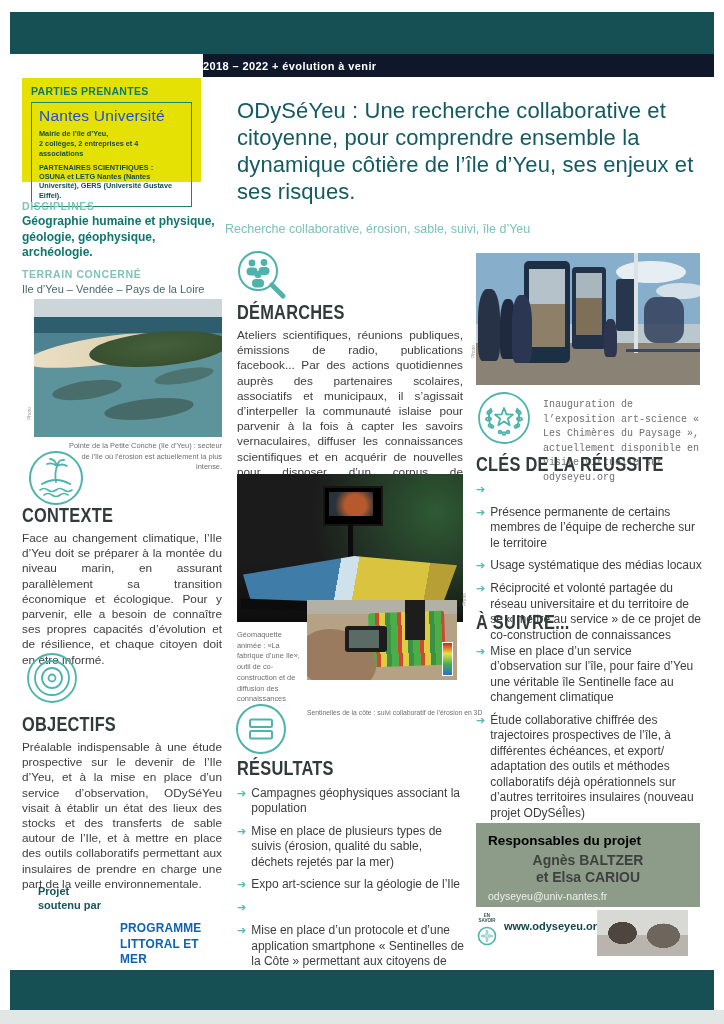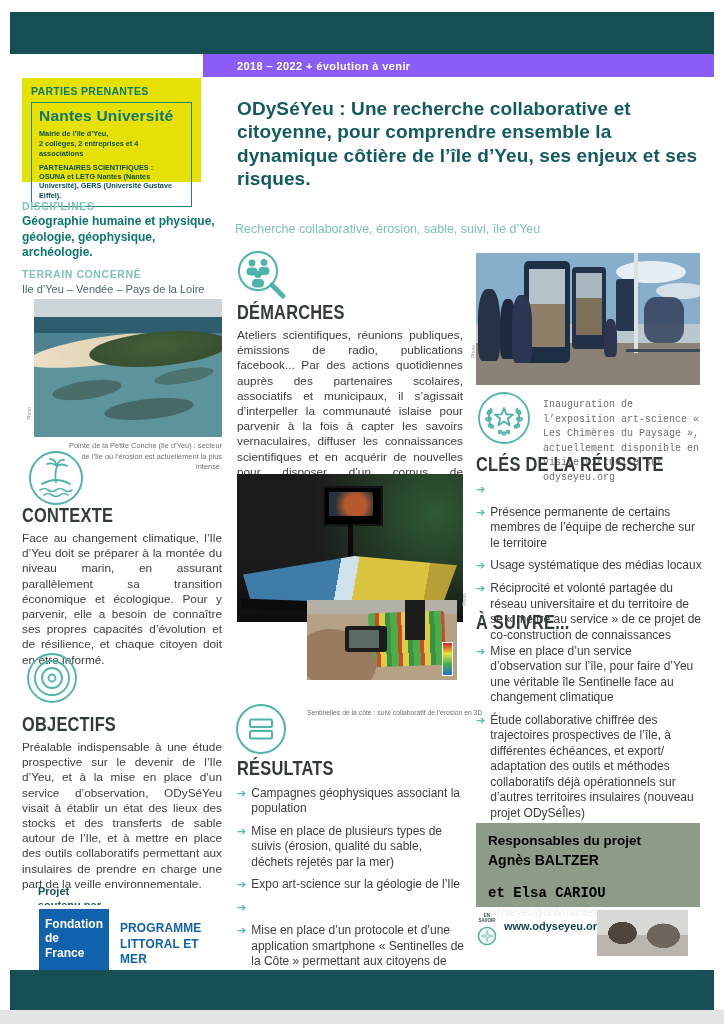--- a/index.html
+++ b/index.html
@@ -2,52 +2,52 @@
 <html lang="fr"><head>
 <meta charset="utf-8">
 <style>
   html,body{margin:0;padding:0;background:#f2f2f2;}
   .page{position:relative;width:724px;height:1024px;background:#ffffff;
         font-family:"Liberation Sans",sans-serif;overflow:hidden;}
   .abs{position:absolute;}
 
   
   .topbar{left:10px;top:12px;width:704px;height:42px;background:#175054;}
-  .band{left:203px;top:54px;width:511px;height:23px;background:#8b5cf6;
+  .band{left:203px;top:54px;width:511px;height:23px;background:#0f172a;
         color:#fff;font-weight:bold;font-size:11px;letter-spacing:.4px;
-        display:flex;align-items:center;padding-left:34px;box-sizing:border-box;}
+        display:flex;align-items:center;box-sizing:border-box;}
   .bottombar{left:10px;top:970px;width:704px;height:40px;background:#175054;}
   .bottomstrip{left:0;top:1010px;width:724px;height:14px;background:#e2e6e5;}
 
   
   .yellowbox{left:22px;top:78px;width:179px;height:104px;background:#e6e104;
              box-sizing:border-box;padding:7px 9px;}
   .yb-label{color:#0c7a6d;font-weight:bold;font-size:10.5px;letter-spacing:.3px;}
   .yb-inner{margin-top:5px;border:1.5px solid #1d8273;padding:4px 7px 5px;}
-  .yb-name{color:#0f766e;font-weight:bold;font-size:15.5px;letter-spacing:.2px;}
+  .yb-name{color:#1d4ed8;font-weight:normal;font-size:15.5px;letter-spacing:.2px;}
   .yb-small{color:#124d50;font-size:7.3px;line-height:1.35;font-weight:bold;margin-top:3px;}
   .yb-plabel{color:#124d50;font-size:7.3px;font-weight:bold;margin-top:4px;}
   .yb-partners{color:#124d50;font-size:7.3px;line-height:1.35;font-weight:bold;}
 
   
   .lbl{font-size:10.5px;font-weight:bold;color:#80c3ba;letter-spacing:.6px;}
   .disc-text{font-size:12px;font-weight:bold;color:#0f766e;line-height:1.3;}
   .terr-text{font-size:11px;color:#47686c;line-height:1.3;}
 
   
   .h-cond{font-weight:bold;color:#313b3a;font-size:21px;letter-spacing:.3px;
           transform:scaleX(.78);transform-origin:left center;white-space:nowrap;}
 
   .body{font-size:11.8px;line-height:1.29;color:#3d3d3d;text-align:justify;}
   .cap{font-size:7.4px;color:#6e6e6e;line-height:1.45;}
   .credit{font-size:5px;color:#9a9a9a;transform:rotate(-90deg);
           transform-origin:left top;white-space:nowrap;}
 
   
-  .title{color:#135a61;font-size:19px;font-weight:bold;line-height:1.23;letter-spacing:.1px;}
+  .title{color:#135a61;font-size:22px;font-weight:normal;line-height:1.23;letter-spacing:.1px;}
   .subtitle{color:#7ac2ba;font-size:12.5px;}
 
   
   .bullet-item{display:flex;gap:5px;margin-bottom:7px;color:#3d3d3d;
                font-size:12px;line-height:1.29;}
   .bullet-item .arrow{color:#56b9ae;font-size:11px;line-height:1.45;flex:0 0 auto;}
 
   
   .photo{overflow:hidden;}
   .aerial{background:linear-gradient(180deg,#ccd6d9 0 13%,#2e5d6e 13% 25%,#4f8290 25% 38%,#5d949b 38% 100%);}
@@ -63,21 +63,21 @@
   
   .soutien{color:#14565c;font-weight:bold;font-size:11px;line-height:1.25;}
   .fdf{background:#1061ae;border:4px solid #fff;box-sizing:border-box;
        color:#fff;font-weight:bold;font-size:12px;line-height:1.2;padding:8px 6px;}
   .programme{color:#1061ae;font-weight:bold;font-size:13.5px;line-height:1.15;
              letter-spacing:.2px;transform:scaleX(.88);transform-origin:left top;}
 
   
   .sage{background:#8c9c88;box-sizing:border-box;padding:10px 12px;}
   .sage .rlabel{color:#000000;font-weight:bold;font-size:13.5px;}
-  .sage .rname{color:#000000;font-weight:bold;font-size:14px;line-height:1.22;margin-top:4px;}
+  .sage .rname{color:#404040;font-weight:bold;font-size:14px;line-height:1.22;margin-top:4px;text-align:center;}
   .sage .remail{color:#e9efe8;font-size:10.5px;margin-top:4px;}
   .website{color:#14454a;font-weight:bold;font-size:11px;}
   .savoir{font-size:4.5px;font-weight:bold;color:#33524f;line-height:1.2;text-align:center;}
 
   svg{display:block;}
 </style>
 </head>
 <body>
 
 <div class="page">
@@ -133,29 +133,24 @@
         <circle cx="26" cy="26" r="17"></circle>
         <circle cx="26" cy="26" r="10"></circle>
       <circle cx="26" cy="26" r="3.5"></circle>
     </svg>
   </div>
 
   <div class="abs h-cond" style="left:22px;top:712px;">OBJECTIFS</div>
   <div class="abs body" style="left:22px;top:740px;width:200px;">Préalable indispensable à une étude prospective sur le devenir de l’Ile d’Yeu, et à la mise en place d’un service d’observation, ODySéYeu visait à établir un état des lieux des stocks et des transferts de sable autour de l’Ile, et à mettre en place des outils collaboratifs permettant aux insulaires de prendre en charge une part de la veille environnementale.</div>
 
   <div class="abs soutien" style="left:38px;top:885px;width:72px;">Projet soutenu par</div>
-  <div class="abs fdf" style="left:35px;top:905px;width:78px;height:82px;">
-    <div>Fondation</div>
-    <div>de</div>
-    <div>France</div>
-  </div>
   <div class="abs programme" style="left:120px;top:920px;width:115px;">PROGRAMME LITTORAL ET MER</div>
 
   <div class="abs title" style="left:237px;top:97px;width:472px;">ODySéYeu : Une recherche collaborative et citoyenne, pour comprendre ensemble la dynamique côtière de l’île d’Yeu, ses enjeux et ses risques.</div>
-  <div class="abs subtitle" style="left:235px;top:222px;width:472px;">Recherche collaborative, érosion, sable, suivi, île d’Yeu</div>
+  <div class="abs subtitle" style="left:225px;top:222px;width:472px;">Recherche collaborative, érosion, sable, suivi, île d’Yeu</div>
 
   <div class="abs" style="left:233px;top:248px;">
     <svg width="56" height="56" viewBox="0 0 56 56" fill="none" stroke="#4db3ab" stroke-width="2">
       <circle cx="25" cy="23" r="19"></circle>
       <path d="M39 37 L50 48" stroke-width="5" stroke-linecap="round"></path>
       <g fill="#4db3ab" stroke="none">
         <circle cx="19" cy="15" r="3.4"></circle>
           <rect x="13.5" y="19.5" width="11" height="8" rx="4"></rect>
         <circle cx="31" cy="14.5" r="3.4"></circle>
           <rect x="25.5" y="19" width="11" height="8" rx="4"></rect>
@@ -171,20 +166,21 @@
   <div class="abs photo geom" style="left:237px;top:474px;width:226px;height:148px;">
     <div class="abs" style="left:86px;top:12px;width:56px;height:36px;background:#000;border:2px solid #151515;"></div>
     <div class="abs" style="left:92px;top:18px;width:44px;height:24px;background:radial-gradient(circle at 60% 55%,#b65a2e 0 35%,#27333a 70%);"></div>
     <div class="abs" style="left:111px;top:50px;width:5px;height:46px;background:#0a0a0a;"></div>
     <div class="abs" style="left:6px;top:82px;width:214px;height:58px;
                 clip-path:polygon(0 32%,52% 0,100% 16%,92% 96%,4% 82%);
                 background:linear-gradient(100deg,#3f7ca8 0 44%,#cfe2ec 44% 52%,#d9c33f 52% 84%,#b89f35 84%);"></div>
     <div class="abs" style="left:4px;top:128px;width:200px;height:10px;background:#0c0c0c;transform:rotate(2deg);"></div>
   </div>
 
+  <div class="abs cap" style="left:237px;top:630px;width:64px;">Géomaquette animée : «La fabrique d’une île», outil de co-construction et de diffusion des connaissances</div>
 
   <div class="abs photo senti" style="left:307px;top:600px;width:150px;height:80px;">
     <div class="abs" style="left:62px;top:12px;width:76px;height:54px;opacity:.9;border-radius:3px;transform:rotate(-2deg);
                 background:repeating-linear-gradient(90deg,#3faf3f 0 7px,#d23c28 7px 11px,#e0d33c 11px 17px,#2f8f3f 17px 22px);"></div>
     <div class="abs" style="left:98px;top:-4px;width:20px;height:44px;background:#1d1d1d;"></div>
     <div class="abs" style="left:-10px;top:30px;width:80px;height:60px;background:#9a7b5f;border-radius:50%;transform:rotate(18deg);"></div>
     <div class="abs" style="left:38px;top:26px;width:42px;height:26px;background:#1c1c1c;border-radius:3px;"></div>
     <div class="abs" style="left:42px;top:30px;width:30px;height:18px;background:#5a6b66;"></div>
     <div class="abs" style="left:135px;top:42px;width:9px;height:32px;border:1px solid #fff;
                 background:linear-gradient(180deg,#d22222,#e8e23c,#3fae4f,#2b6fd2);"></div>
@@ -287,21 +283,21 @@
       </div>
       <div class="bullet-item">
         <span class="arrow">➔</span>
         <span>Étude collaborative chiffrée des trajectoires prospectives de l’île, à différentes échéances, et export/ adaptation des outils et méthodes collaboratifs déjà opérationnels sur d’autres territoires insulaires (nouveau projet ODySéÎles)</span>
       </div>
     </div>
 
   <div class="abs sage" style="left:476px;top:823px;width:224px;height:84px;">
     <div class="rlabel">Responsables du projet</div>
     <div class="rname">Agnès BALTZER</div>
-    <div class="rname" style="margin-top:16px;font-family:Liberation Mono, monospace;">et Elsa CARIOU</div>
+    <div class="rname" style="margin-top:0;">et Elsa CARIOU</div>
     <div class="remail">odyseyeu@univ-nantes.fr</div>
   </div>
 
   <div class="abs" style="left:477px;top:913px;width:20px;text-align:center;">
     <div class="savoir">EN</div>
     <div class="savoir">SAVOIR</div>
     <div style="margin-top:2px;display:flex;justify-content:center;">
       <svg width="20" height="20" viewBox="0 0 20 20" fill="none" stroke="#4db3ab" stroke-width="1.6">
         <circle cx="10" cy="10" r="8.5"></circle>
         <path d="M10 5.5 V14.5 M5.5 10 H14.5" stroke-linecap="round" stroke-width="2.4"></path>

